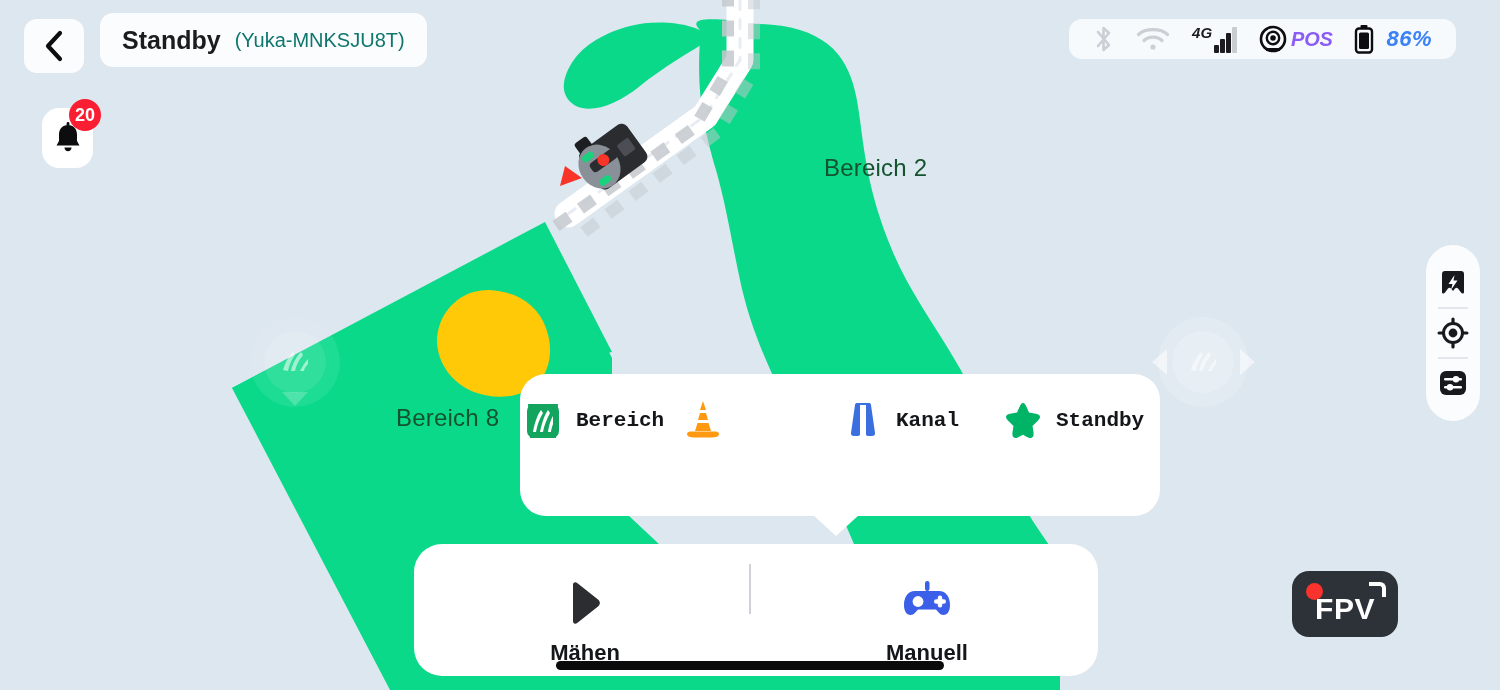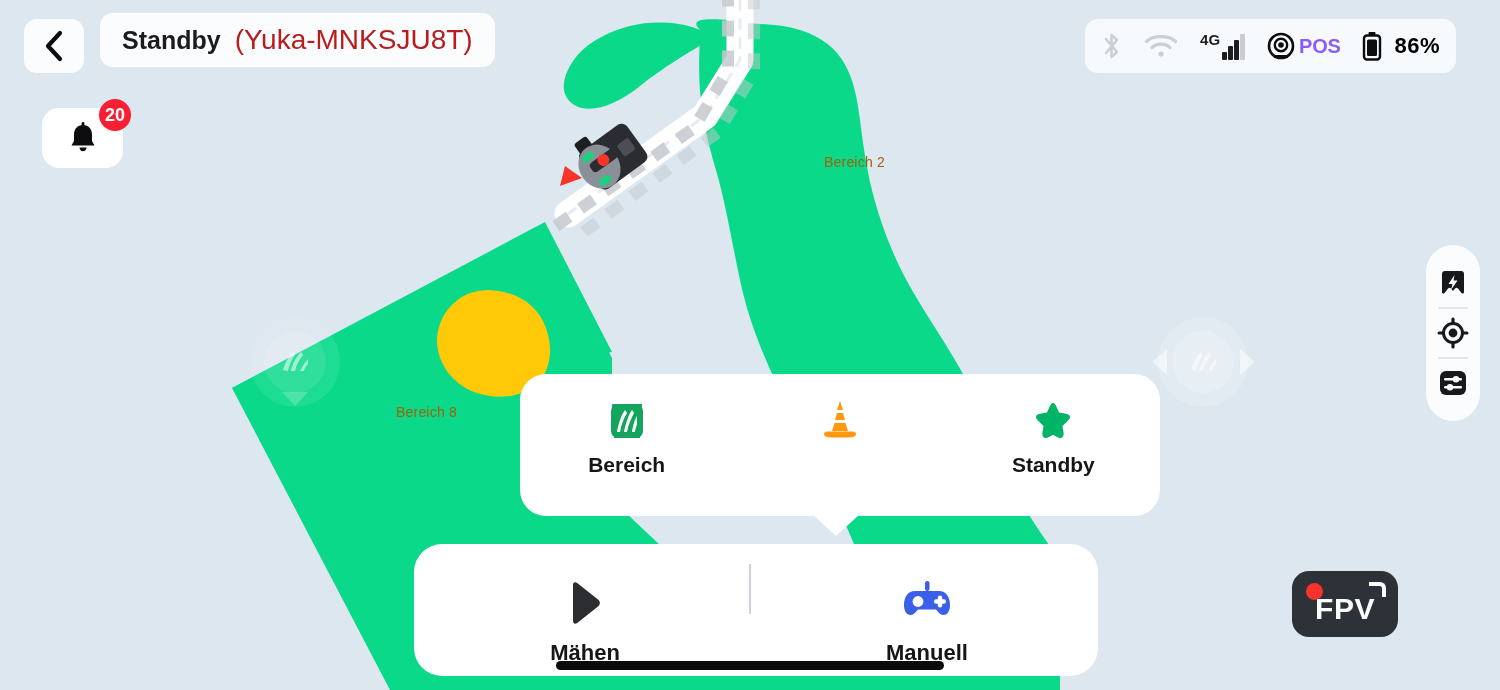--- a/index.html
+++ b/index.html
@@ -12,22 +12,22 @@
     position: relative;
     width: 1500px; height: 690px;
     background: #dde7f0;
     overflow: hidden;
   }
 
   
   #map-canvas { position: absolute; inset: 0; }
   .map-label {
     position: absolute;
-    font-size: 14px;
-    color: #a16207;
+    font-size: 24px;
+    color: #14532d;
     letter-spacing: .2px;
     white-space: nowrap;
   }
   #label-bereich1 { left: 396px; top: 404px; }
   #label-bereich2 { left: 824px; top: 154px; }
 
   
   .zone-marker {
     position: absolute;
     width: 62px; height: 62px;
@@ -71,41 +71,41 @@
   }
   #title-pill {
     position: absolute; left: 100px; top: 13px;
     height: 54px;
     padding: 0 22px;
     background: #fbfcfe;
     border-radius: 13px;
     display: flex; align-items: center; gap: 14px;
   }
   #title-status { font-size: 25px; font-weight: 700; color: #1c1c1e; }
-  #title-device { font-size: 28px; font-weight: 400; color: #b91c1c; }
+  #title-device { font-size: 20px; font-weight: 400; color: #0f766e; }
 
   #status-pill {
     position: absolute; right: 44px; top: 19px;
-    height: 54px;
-    padding: 0 16px;
+    height: 40px;
+    padding: 0 24px;
     background: #f7fafc;
     border-radius: 13px;
-    display: flex; align-items: center; gap: 22px;
-  }
-  #battery-pct { font-size: 22px; font-weight: 700; color: #000000; letter-spacing: .5px; }
+    display: flex; align-items: center; gap: 22px; font-style: italic;
+  }
+  #battery-pct { font-size: 22px; font-weight: 700; color: #3b82f6; letter-spacing: .5px; }
   .sig-4g { display: flex; align-items: flex-end; gap: 1px; }
   .sig-4g .lab { font-size: 15px; font-weight: 700; color: #1c1c1e; line-height: 1; margin-bottom: 13px; margin-right: 1px;}
   .bar { width: 5px; background: #1c1c1e; border-radius: 1px; }
   .bar.dim { background: #c9ccd1; }
   .pos-label { font-size: 20px; font-weight: 700; color: #8b5cf6; letter-spacing: -.3px; }
 
   
   #notification-button {
     position: absolute; left: 42px; top: 108px;
-    width: 81px; height: 60px;
+    width: 51px; height: 60px;
     background: #fff;
     border-radius: 17px;
     display: flex; align-items: center; justify-content: center;
     cursor: pointer;
   }
   #notification-badge {
     position: absolute; right: -8px; top: -9px;
     min-width: 32px; height: 32px;
     padding: 0 6px;
     background: #fa1e32;
@@ -170,22 +170,23 @@
   #create-popup-arrow {
     position: absolute; left: 812px; top: 514px;
     width: 0; height: 0;
     border-left: 24px solid transparent;
     border-right: 24px solid transparent;
     border-top: 22px solid #fff;
     z-index: 20;
   }
   .popup-item {
     flex: 1;
-    display: flex; flex-direction: column; align-items: center; gap: 10px;
-    cursor: pointer;
+    display: flex; align-items: center; gap: 10px;
+    cursor: pointer;
+    font-family: Liberation Mono, monospace;
   }
   .popup-item .pi-label {
     font-size: 21px; font-weight: 700; color: #14161a;
     text-align: center; line-height: 1.08;
     max-width: 110px;
   }
 
   
   #bottom-bar {
     position: absolute; left: 414px; top: 544px;
@@ -429,20 +430,29 @@
     <div class="popup-item">
       <svg width="46" height="46" viewBox="0 0 46 46">
         <path d="M23 3 L26 12 L20 12 Z" fill="#ff9912"></path>
         <path d="M20 15 L26 15 L28 22 L18 22 Z" fill="#ff9912"></path>
         <path d="M17.5 25 L28.5 25 L31 33 L15 33 Z" fill="#ff9912"></path>
         <path d="M7 36 C7 34, 9 33.5, 12 33.5 L34 33.5 C37 33.5, 39 34, 39 36 C39 38.5, 36 39.5, 31 39.5 L15 39.5 C10 39.5, 7 38.5, 7 36 Z" fill="#ff9912"></path>
       </svg>
     </div>
     <div class="popup-item">
       <svg width="46" height="46" viewBox="0 0 46 46">
+        <path d="M15 7 C15 5.5, 16 5, 17.5 5 L28.5 5 C30 5, 31 5.5, 31 7 L35 35 C35.3 37, 34 38, 32 38 L28 38 C26.5 38, 26 37.3, 26 36 L26 7 L20 7 L20 36 C20 37.3, 19.5 38, 18 38 L14 38 C12 38, 10.7 37, 11 35 Z" fill="#3b6fe0"></path>
+        <rect x="21.5" y="9" width="3" height="6" fill="#fff"></rect>
+        <rect x="21.5" y="19" width="3" height="6" fill="#fff"></rect>
+        <rect x="21.5" y="29" width="3" height="6" fill="#fff"></rect>
+      </svg>
+      <span class="pi-label">Kanal</span>
+    </div>
+    <div class="popup-item">
+      <svg width="46" height="46" viewBox="0 0 46 46">
         <path d="M23 5 C24.5 5, 25.5 6.5, 27 10 L29 14.5 L34.5 15.5 C38.5 16.2, 40 17.2, 40 19 C40 20.5, 38.8 21.8, 36 24.5 L32.5 28 L33.4 33.5 C34 37.5, 33.3 39, 31.5 39.8 C30 40.5, 28.5 39.8, 25.3 38 L23 36.8 L20.7 38 C17.5 39.8, 16 40.5, 14.5 39.8 C12.7 39, 12 37.5, 12.6 33.5 L13.5 28 L10 24.5 C7.2 21.8, 6 20.5, 6 19 C6 17.2, 7.5 16.2, 11.5 15.5 L17 14.5 L19 10 C20.5 6.5, 21.5 5, 23 5 Z" fill="#00b467"></path>
       </svg>
       <span class="pi-label">Standby</span>
     </div>
   </div>
   <div id="create-popup-arrow"></div>
 
   <div id="bottom-bar">
     <div class="bottom-item">
       <svg width="42" height="46" viewBox="0 0 42 46">

